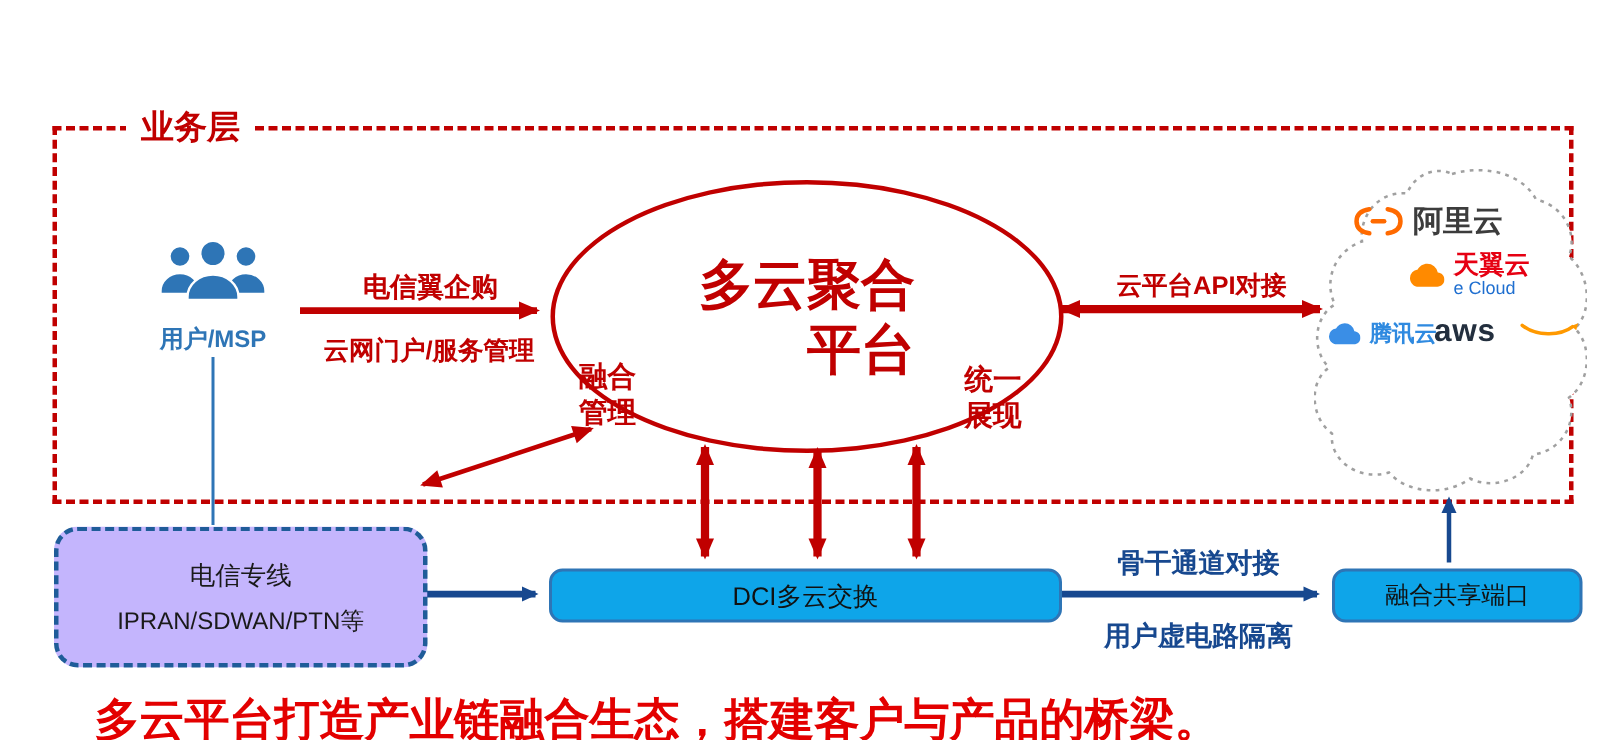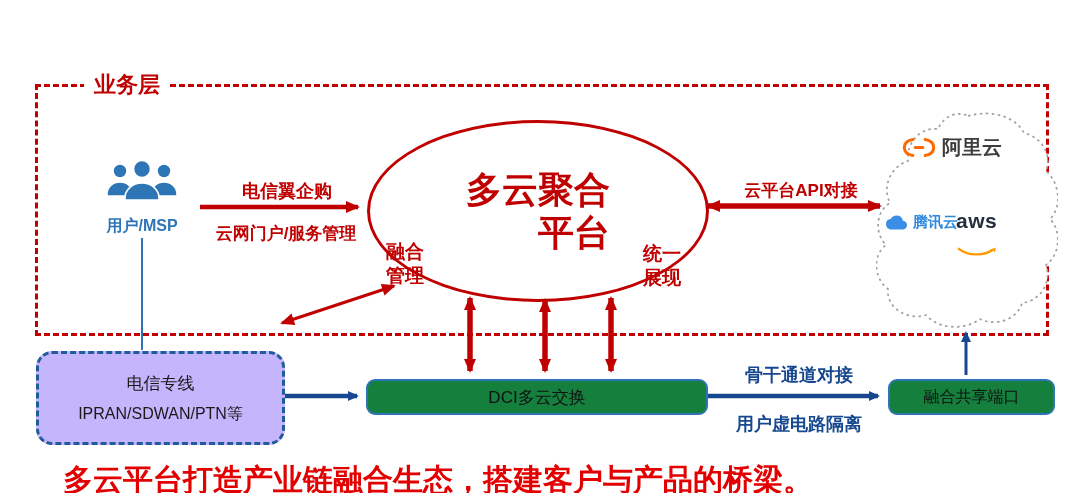--- a/index.html
+++ b/index.html
@@ -33,28 +33,28 @@
   #cloudContent{left:876px;top:66px;width:182px;height:228px;z-index:4;}
   .prov{position:absolute;display:flex;align-items:center;gap:6px;}
   #provAli{left:26px;top:28px;justify-content:center;}
   #provAli .name{font-size:20px;font-weight:600;color:#3c3c3c;}
   #provEcloud{left:64px;top:62px;}
   #provEcloud .col{display:flex;flex-direction:column;line-height:1.05;}
   #provEcloud .name{font-size:17px;font-weight:bold;color:#e60012;}
   #provEcloud .sub{font-size:12px;color:#1f6fd0;}
   #provTencent{left:10px;top:106px;}
   #provTencent .name{font-size:15px;font-weight:bold;color:#2f8ae0;}
-  #provAws{left:80px;top:104px;display:flex;flex-direction:column;align-items:center;gap:16px;}
+  #provAws{left:80px;top:104px;display:flex;align-items:center;gap:16px;}
   #provAws .name{font-size:21px;font-weight:800;color:#232f3e;letter-spacing:.5px;line-height:1;}
   
   #dedicatedBox{left:36px;top:311px;width:243px;height:88px;border:3px dashed #1f5c99;border-radius:16px;background:#c4b5fd;
     display:flex;flex-direction:column;align-items:center;justify-content:center;gap:9px;z-index:4;}
   #dedicatedBox .l1{font-size:17px;color:#1a1a1a;}
   #dedicatedBox .l2{font-size:16px;color:#1a1a1a;}
-  .pill{border:2px solid #2e75b6;border-radius:9px;background:#15803d;display:flex;align-items:center;justify-content:center;z-index:4;}
+  .pill{border:2px solid #2e75b6;border-radius:9px;background:#0ea5e9;display:flex;align-items:center;justify-content:center;z-index:4;}
   #dciBox{left:366px;top:339px;width:338px;height:32px;font-size:17px;color:#111;}
   #portBox{left:888px;top:339px;width:163px;height:32px;font-size:16px;color:#111;}
   #lblBackbone{left:710px;top:323px;width:178px;text-align:center;font-size:18px;font-weight:bold;color:#17488f;z-index:4;}
   #lblIsolation{left:706px;top:372px;width:186px;text-align:center;font-size:18px;font-weight:bold;color:#17488f;z-index:4;}
   
   #slogan{left:0;top:420px;width:876px;text-align:center;font-size:30px;font-weight:bold;color:#e30000;z-index:4;}
   
   #arrows{left:0;top:0;width:1080px;height:493px;z-index:3;pointer-events:none;}
   #arrows line{fill:none;}
   .r3{stroke:#c00000;stroke-width:3;}
@@ -133,20 +133,29 @@
     <div class="prov" id="provAli">
       <svg width="34" height="21" viewBox="0 0 36 22">
         <g fill="none" stroke="#ff6a00" stroke-width="3.2" stroke-linecap="round">
           <path d="M11.5 2.5 C5 3.5 2.5 6.5 2.5 11 C2.5 15.5 5 18.5 11.5 19.5"></path>
           <path d="M24.5 2.5 C31 3.5 33.5 6.5 33.5 11 C33.5 15.5 31 18.5 24.5 19.5"></path>
           <path d="M14 11 L22 11"></path>
         </g>
       </svg>
       <span class="name nowrap">阿里云</span>
     </div>
+    <div class="prov" id="provEcloud">
+      <svg width="23" height="23" viewBox="0 0 24 24">
+        <path d="M19.35 10.04A7.49 7.49 0 0 0 12 4C9.11 4 6.6 5.64 5.35 8.04A5.994 5.994 0 0 0 0 14c0 3.31 2.69 6 6 6h13c2.76 0 5-2.24 5-5 0-2.64-2.05-4.78-4.65-4.96z" fill="#ff8a00"></path>
+      </svg>
+      <span class="col">
+        <span class="name nowrap">天翼云</span>
+        <span class="sub nowrap">e Cloud</span>
+      </span>
+    </div>
     <div class="prov" id="provTencent">
       <svg width="21" height="21" viewBox="0 0 24 24">
         <path d="M19.35 10.04A7.49 7.49 0 0 0 12 4C9.11 4 6.6 5.64 5.35 8.04A5.994 5.994 0 0 0 0 14c0 3.31 2.69 6 6 6h13c2.76 0 5-2.24 5-5 0-2.64-2.05-4.78-4.65-4.96z" fill="#3a8ee6"></path>
       </svg>
       <span class="name nowrap">腾讯云</span>
     </div>
     <div class="prov" id="provAws">
       <span class="name nowrap">aws</span>
       <svg width="40" height="11" viewBox="0 0 44 12">
         <path d="M2 2 C 12 10, 30 10, 39 3" stroke="#ff9900" stroke-width="2.6" fill="none" stroke-linecap="round"></path>

